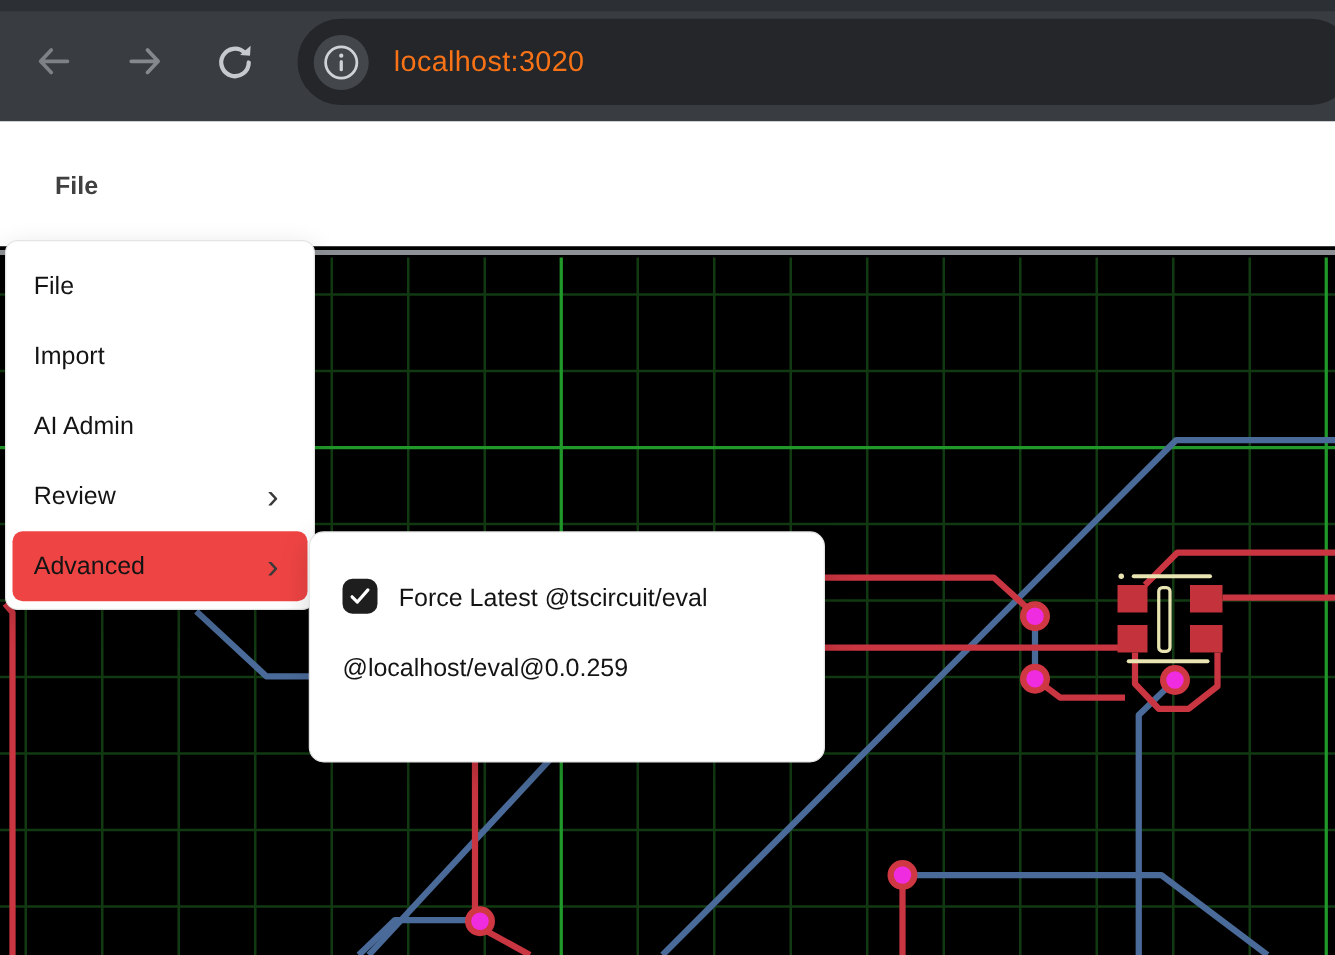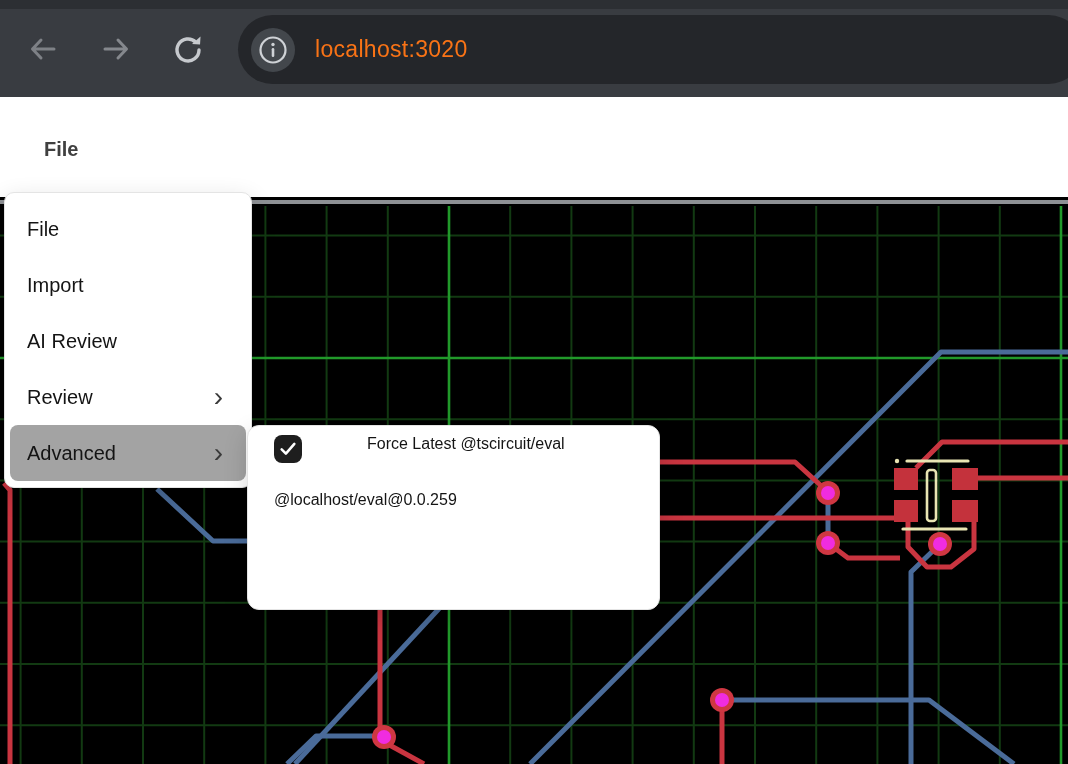--- a/index.html
+++ b/index.html
@@ -35,29 +35,29 @@
   .menu{
     position:absolute;background:#ffffff;border:1px solid #e4e4e4;
     box-shadow:0 8px 24px rgba(0,0,0,.16);box-sizing:border-box;z-index:10;
   }
   .filemenu{left:4px;top:192px;width:248px;height:296px;border-radius:10px;padding:8px 0;}
   .fm-item{
     position:relative;height:56px;margin:0 5px;border-radius:8px;
     display:flex;align-items:center;padding:0 14px 0 17px;
     font-size:20px;color:#141414;cursor:default;
   }
-  .fm-item.hl{background:#a3a3a3;}
+  .fm-item.hl{background:#ef4444;}
   .chev{
     position:absolute;right:23px;top:50%;transform:translateY(-50%);
     font-size:28px;font-weight:400;color:#3a3a3a;line-height:1;
   }
   .submenu{left:247px;top:425px;width:413px;height:185px;border-radius:12px;padding:9px 0;}
   .sm-item{
-    height:56px;display:flex;align-items:flex-start;padding:0 18px 0 26px;
-    font-size:16px;color:#141414;cursor:default;white-space:nowrap;gap:48px;
+    height:56px;display:flex;align-items:flex-end;padding:0 18px 0 26px;
+    font-size:20px;color:#141414;cursor:default;white-space:nowrap;
   }
   .checkbox{
     width:28px;height:28px;border-radius:8px;background:#1e1e1e;flex:0 0 28px;
     margin-right:17px;display:flex;align-items:center;justify-content:center;
   }
 </style>
 </head>
 <body>
 
 <svg class="pcbsvg" viewBox="0 0 1068 764" xmlns="http://www.w3.org/2000/svg">
@@ -158,21 +158,21 @@
 <div class="filelabel">File</div>
 
 <div class="menu filemenu">
   <div class="fm-item">
     <span>File</span>
   </div>
   <div class="fm-item">
     <span>Import</span>
   </div>
   <div class="fm-item">
-    <span>AI Review</span>
+    <span>AI Admin</span>
   </div>
   <div class="fm-item">
     <span>Review</span>
     <span class="chev">›</span>
   </div>
   <div class="fm-item hl">
     <span>Advanced</span>
     <span class="chev">›</span>
   </div>
 </div>

